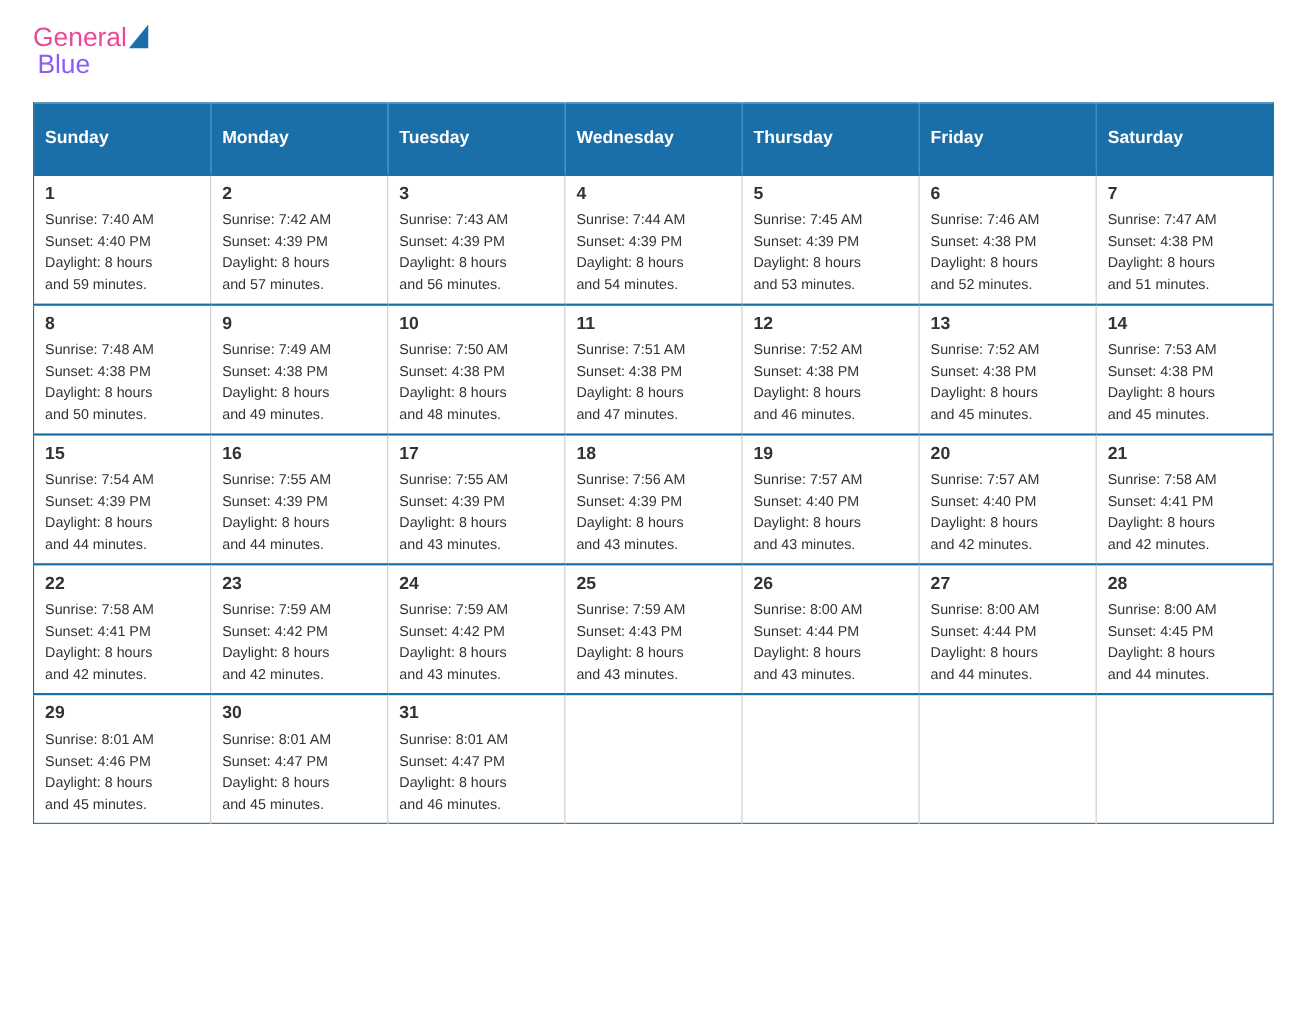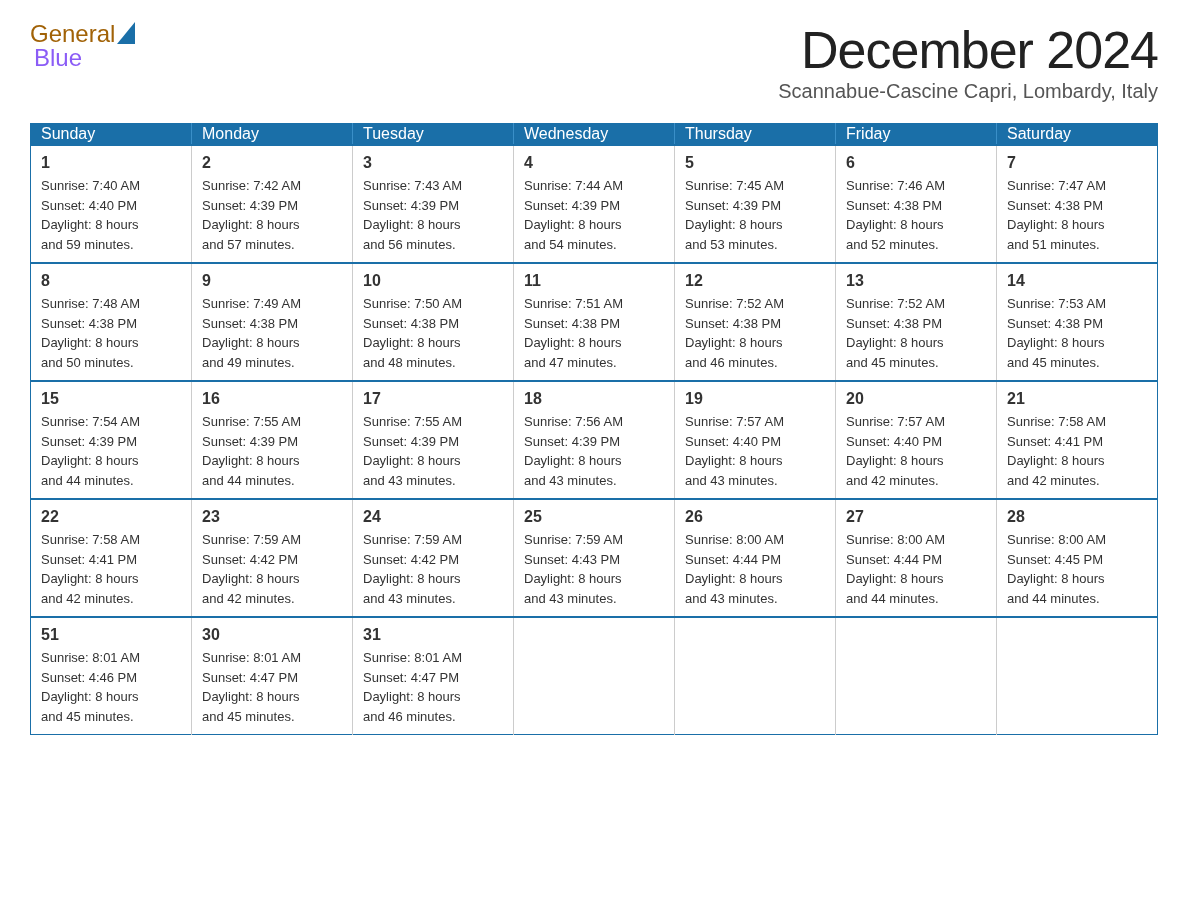--- a/index.html
+++ b/index.html
@@ -46,24 +46,24 @@
       font-weight: normal;
     }
     .calendar-table {
       width: 100%;
       border-collapse: collapse;
       border: 1px solid #1a6fa8;
     }
     .calendar-table thead tr th {
       background-color: #1a6fa8;
       color: #fff;
-      padding: 1px 10px;
+      padding: 23px 10px;
       text-align: left;
       font-size: 16px;
-      font-weight: normal;
+      font-weight: bold;
       border-right: 1px solid #3a8fc8;
     }
     .calendar-table thead tr th:last-child {
       border-right: none;
       margin-top: 41px;
     }
     .calendar-table tbody tr td {
       border-top: 2px solid #1a6fa8;
       border-right: 1px solid #ccc;
       padding: 8px 10px;
@@ -88,34 +88,30 @@
     .empty-cell {
       background: #fff;
     }
   </style>
 </head>
 <body>
 
 <div class="header-section">
   <div class="logo-wrapper">
     <div class="logo-row1">
-      <span style="font-size:24px; color:#a16207; font-weight:normal; letter-spacing:0px;">General</span>
+      <span style="font-size:24px; color:#ec4899; font-weight:normal; letter-spacing:0px;">General</span>
       <div style="display:inline-block; margin-left:2px; margin-top:2px;">
         <svg width="18" height="22" viewBox="0 0 18 22">
           <polygon points="0,22 18,22 18,0" fill="#1a6fa8"></polygon>
         </svg>
       </div>
     </div>
     <div class="logo-row2">
       <span style="font-size:24px; color:#8b5cf6; font-weight:normal;">Blue</span>
     </div>
-  </div>
-  <div class="title-section">
-    <div class="month-title">December 2024</div>
-    <div class="location-title">Scannabue-Cascine Capri, Lombardy, Italy</div>
   </div>
 </div>
 
 <table class="calendar-table">
   <thead>
     <tr>
     <th>Sunday</th>
         <th>Monday</th>
         <th>Tuesday</th>
         <th>Wednesday</th>
@@ -380,21 +376,21 @@
             <div class="day-info">
               Sunrise: 8:00 AM<br>
               Sunset: 4:45 PM<br>
               Daylight: 8 hours<br>
               and 44 minutes.
             </div>
           </td>
       </tr>
       <tr>
         <td>
-            <span class="day-number">51</span>
+            <span class="day-number">29</span>
             <div class="day-info">
               Sunrise: 8:01 AM<br>
               Sunset: 4:46 PM<br>
               Daylight: 8 hours<br>
               and 45 minutes.
             </div>
           </td>
         <td>
             <span class="day-number">30</span>
             <div class="day-info">

